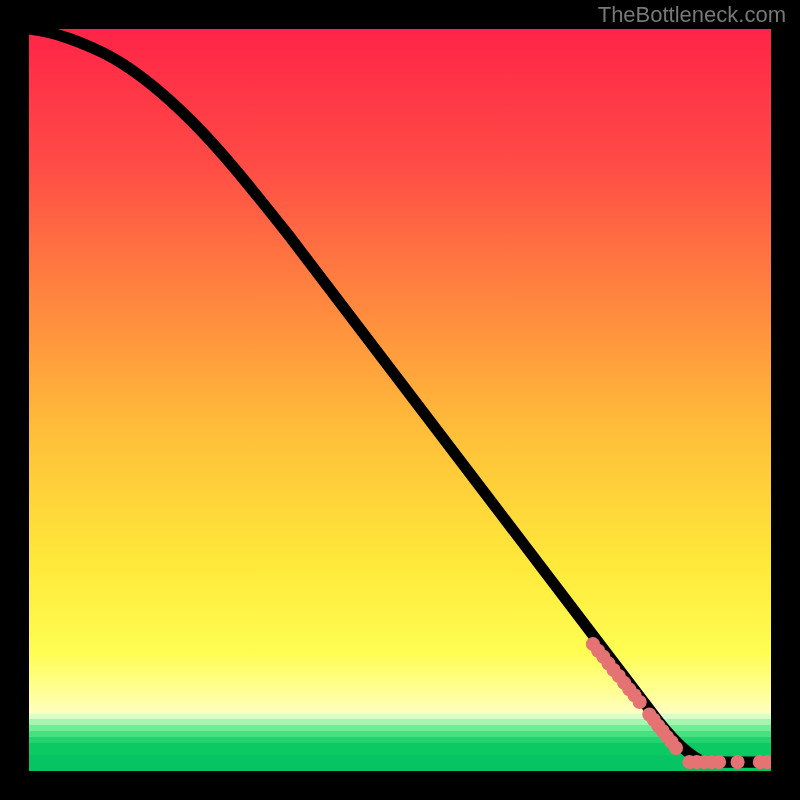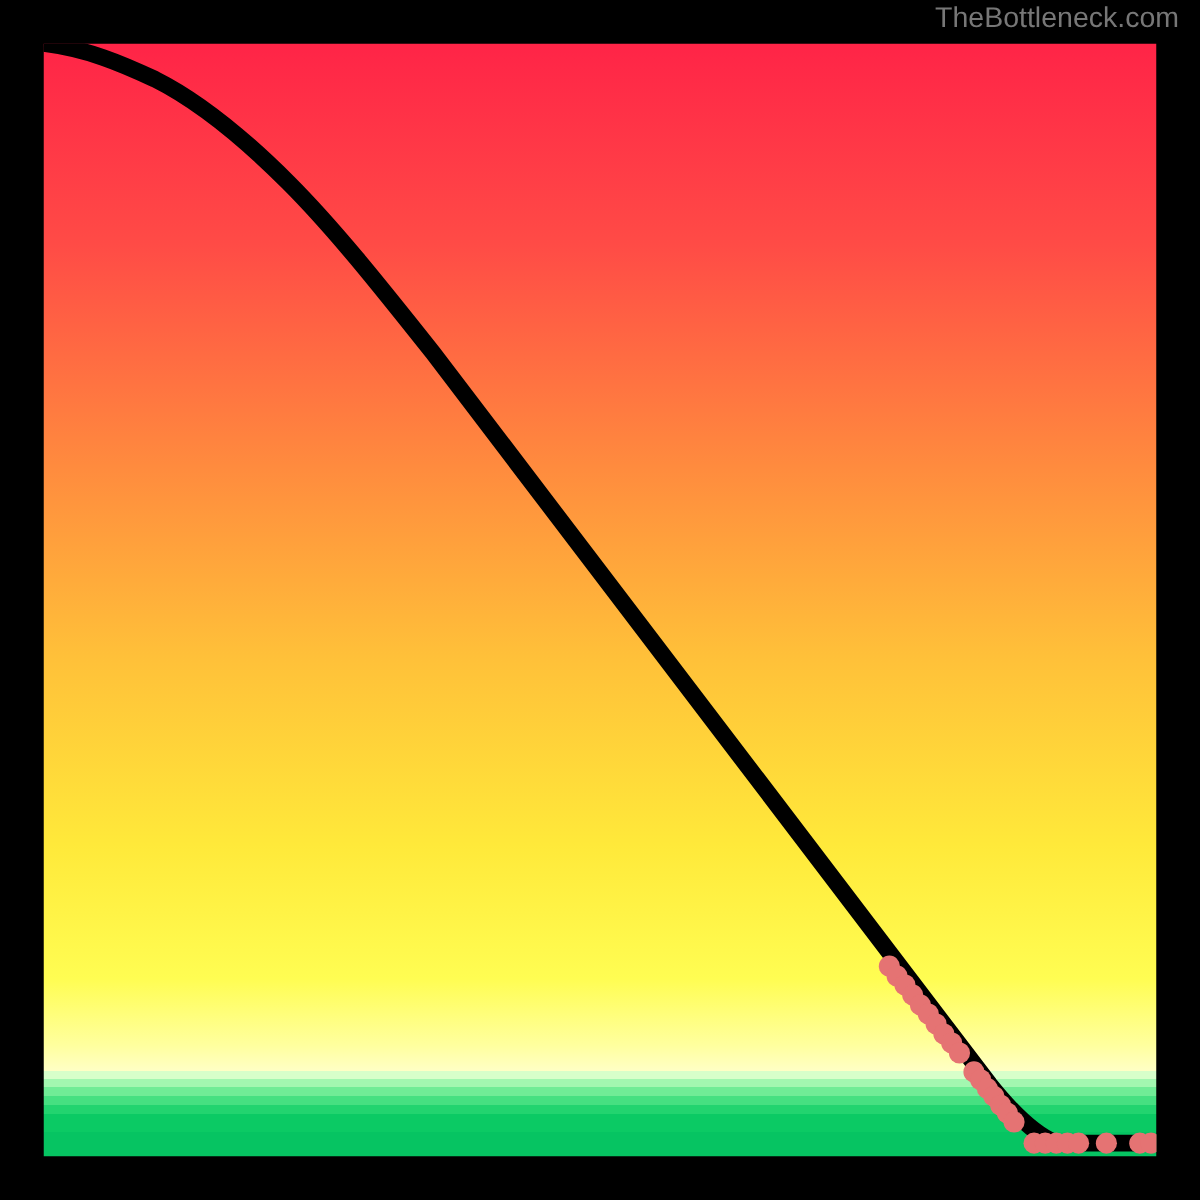--- a/index.html
+++ b/index.html
@@ -9,21 +9,21 @@
     background: #000;
     position: relative;
     font-family: Arial, Helvetica, sans-serif;
     overflow: hidden;
   }
   .attribution {
     position: absolute;
     top: 2px;
     right: 14px;
     color: #777;
-    font-size: 19px;
+    font-size: 22px;
     font-weight: 400;
     z-index: 5;
   }
   .plot-area {
     position: absolute;
     left: 29px;
     top: 29px;
     width: 742px;
     height: 742px;
   }

